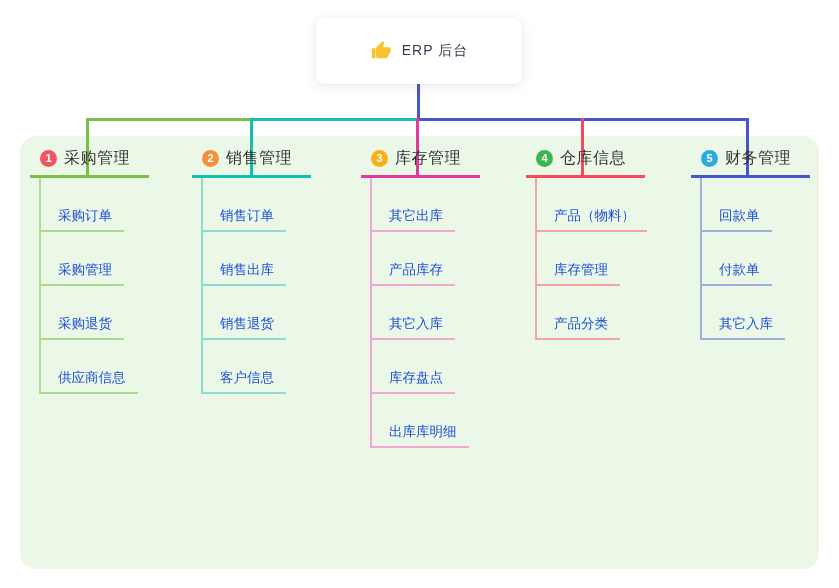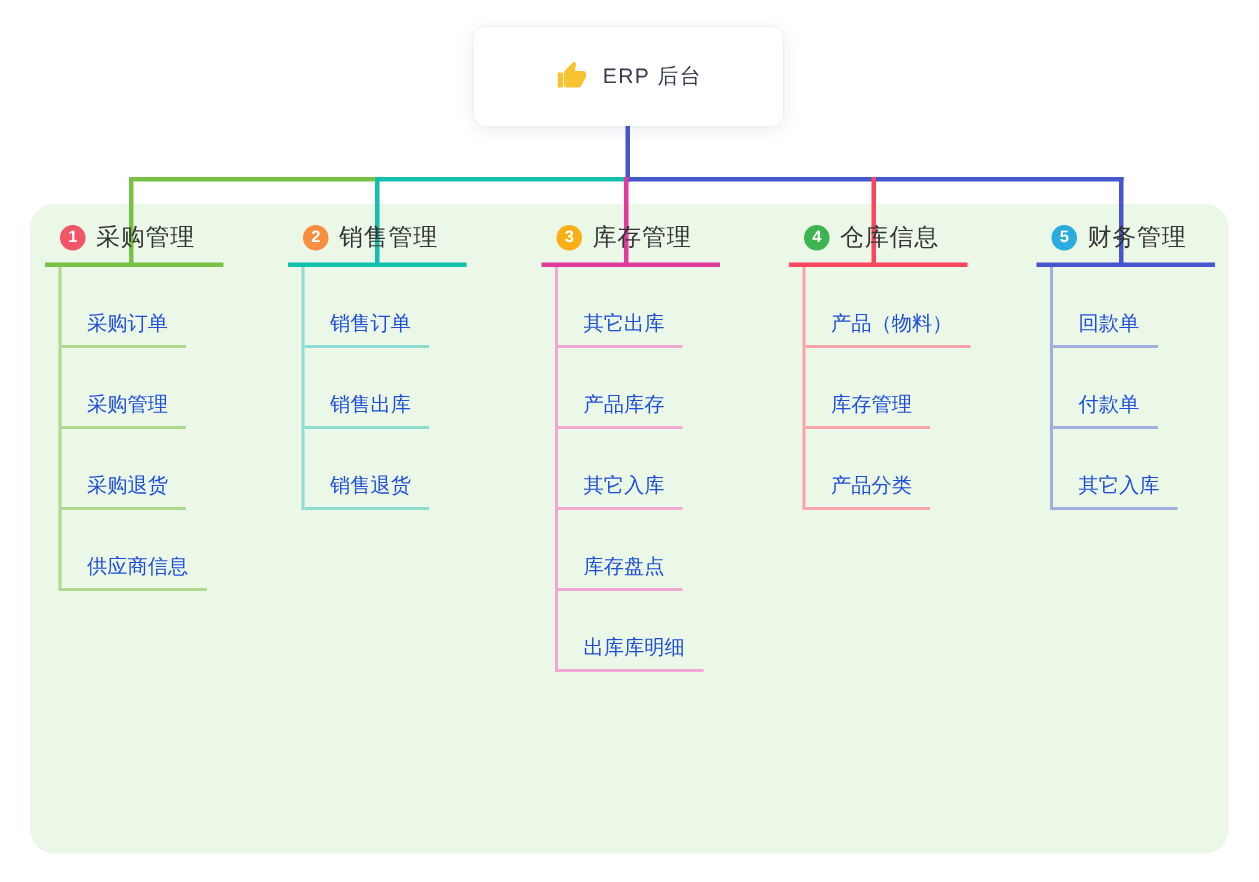--- a/index.html
+++ b/index.html
@@ -146,20 +146,23 @@
         <div class="children" style="border-left: 2px solid rgb(143, 220, 210);">
           <div class="child">
             <span class="child-label" style="border-bottom: 2px solid rgb(143, 220, 210);">销售订单</span>
           </div>
           <div class="child">
             <span class="child-label" style="border-bottom: 2px solid rgb(143, 220, 210);">销售出库</span>
           </div>
           <div class="child">
             <span class="child-label" style="border-bottom: 2px solid rgb(143, 220, 210);">销售退货</span>
           </div>
+          <div class="child">
+            <span class="child-label" style="border-bottom: 2px solid rgb(143, 220, 210);">客户信息</span>
+          </div>
         </div>
       </div>
       <div class="branch" style="left: 361px; top: 148px;">
         <div class="branch-header" style="border-bottom: 3px solid rgb(225, 58, 157);">
           <span class="badge" style="background: rgb(251, 175, 23);">3</span>
           <span class="branch-label">库存管理</span>
         </div>
         <div class="children" style="border-left: 2px solid rgb(242, 168, 208);">
           <div class="child">
             <span class="child-label" style="border-bottom: 2px solid rgb(242, 168, 208);">其它出库</span>

